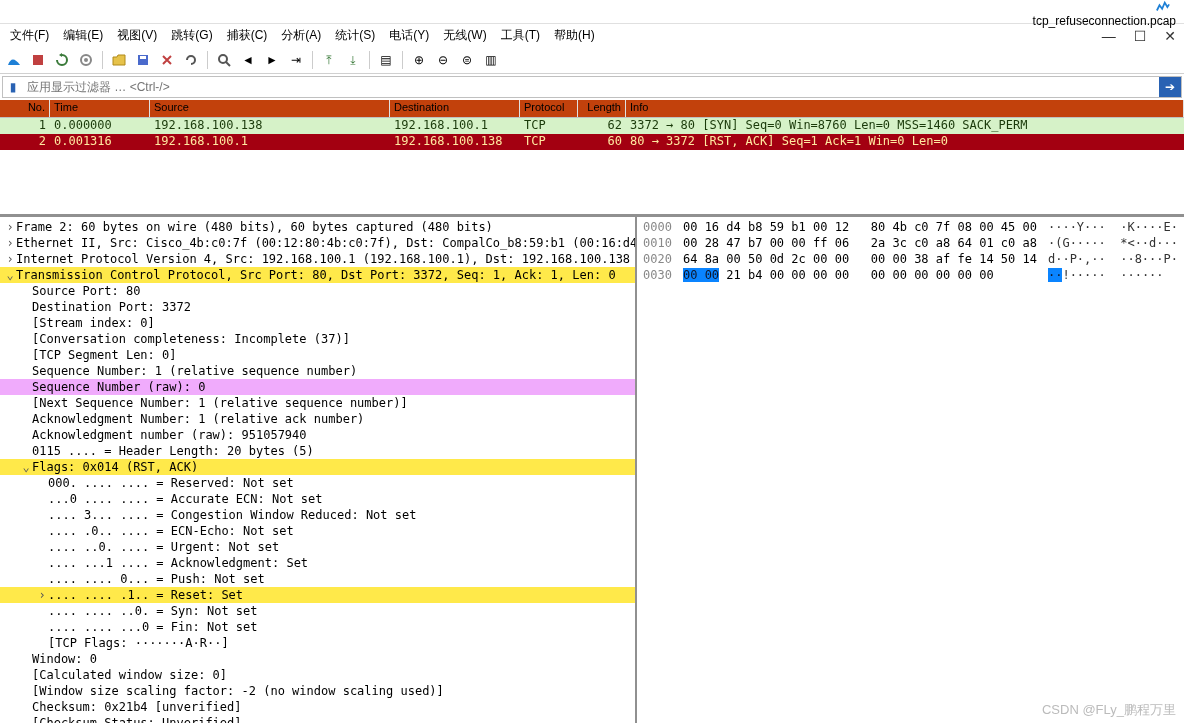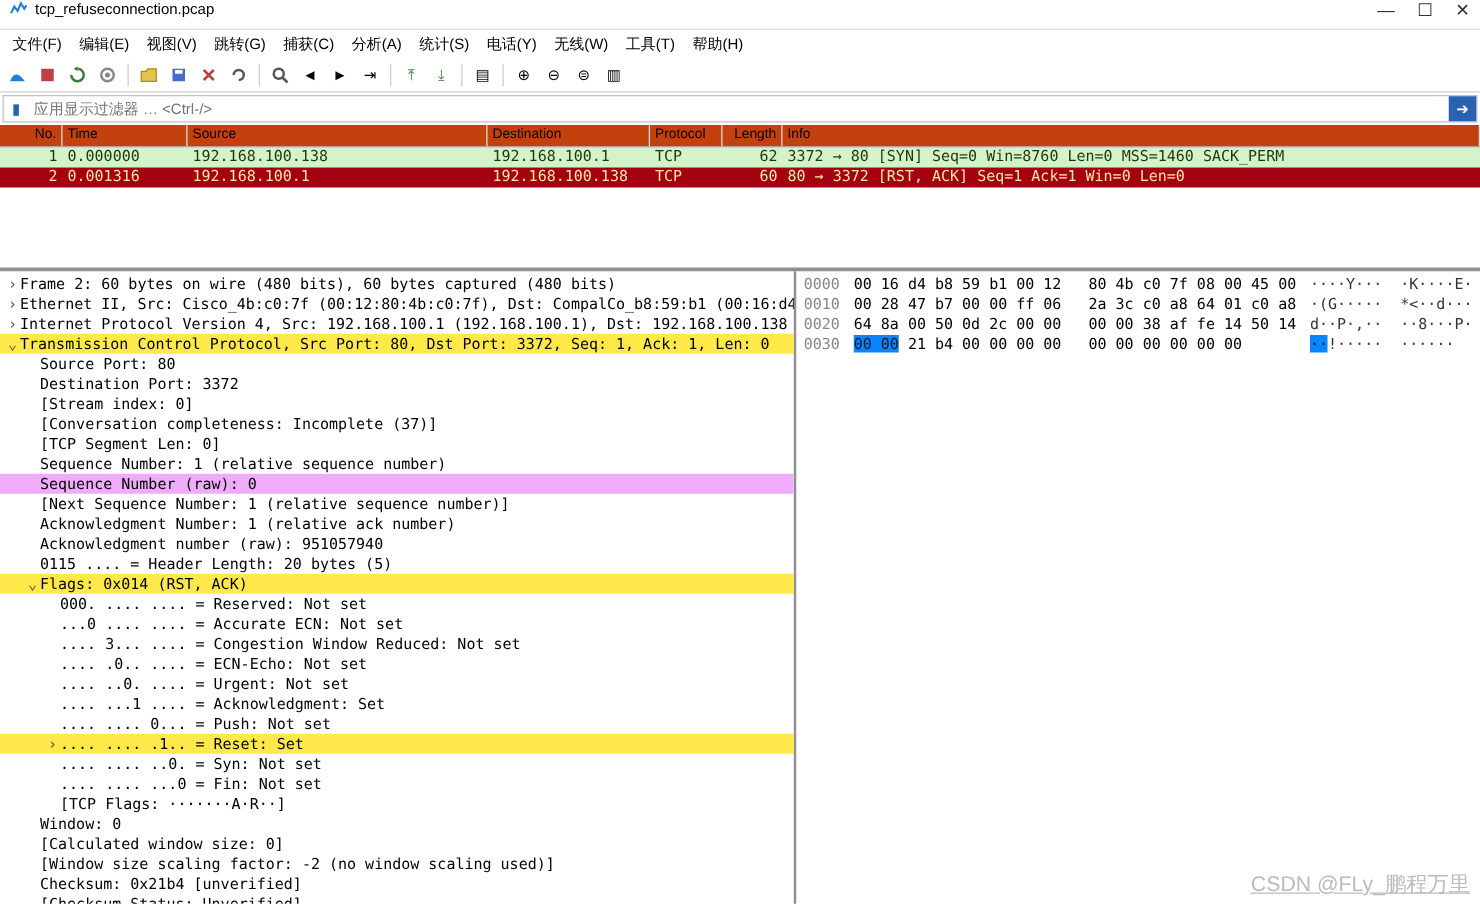--- a/index.html
+++ b/index.html
@@ -1,17 +1,17 @@
 <!DOCTYPE html>
 <html><head>
 <meta charset="utf-8">
 <style>
 * { margin:0; padding:0; box-sizing:border-box; }
 body { font-family:"Microsoft YaHei","Segoe UI",Arial,sans-serif; font-size:12px; background:#fff; color:#000; width:1184px; height:723px; overflow:hidden; position:relative; }
-.titlebar { height:24px; display:flex; align-items:flex-start; padding:0 8px; border-bottom:1px solid #e0e0e0; }
+.titlebar { height:24px; display:flex; align-items:flex-end; padding:0 8px; border-bottom:1px solid #e0e0e0;flex-direction:column; }
 .titlebar .icon { width:14px; height:14px; margin-right:6px; }
 .titlebar .title { flex:1; font-size:12px; }
 .titlebar .win-controls { display:flex; gap:18px; font-size:14px; color:#333; }
 .titlebar .win-controls span { cursor:pointer; }
 .menubar { height:22px; display:flex; align-items:flex-end; padding:0 4px; gap:2px; }
 .menubar .menu-item { padding:2px 6px; font-size:12px; cursor:pointer; }
 .toolbar { height:28px; display:flex; align-items:center; padding:0 4px; gap:4px; border-bottom:1px solid #d0d0d0; }
 .toolbar .tbtn { width:20px; height:20px; display:flex; align-items:center; justify-content:center; cursor:pointer; }
 .toolbar .sep { width:1px; height:18px; background:#ccc; margin:0 2px; }
 .filter-bar { height:22px; display:flex; align-items:center; border:1px solid #c0c0c0; margin:2px; }
@@ -40,21 +40,21 @@
 .tree-line.sel-yellow { background:#ffe94a; }
 .tree-line.sel-gray { background:#f0abfc; }
 .ind1 { padding-left:20px; }
 .ind2 { padding-left:36px; }
 .hex-pane { flex:1; font-family:Consolas,monospace; font-size:12px; line-height:16px; padding:2px 6px; }
 .hex-row { display:flex; white-space:pre; }
 .hex-off { color:#888; width:40px; }
 .hex-bytes { width:365px; }
 .hex-ascii { color:#333; }
 .hex-sel { background:#0a84ff; color:#0f172a; }
-.watermark { position:absolute; right:8px; bottom:4px; color:#bbb; font-size:17px; font-family:Arial;text-decoration:underline; }
+.watermark { position:absolute; right:8px; bottom:4px; color:#bbb; font-size:13px; font-family:Arial; }
 </style>
 </head>
 <body>
 
 <div class="titlebar">
   <span class="icon">
     <svg viewBox="0 0 16 16" width="14" height="14">
         <path d="M1 12 L4 6 L7 10 L10 3 L13 8 L15 5" stroke="#1e80d6" stroke-width="2" fill="none"></path>
       </svg>
   </span>

